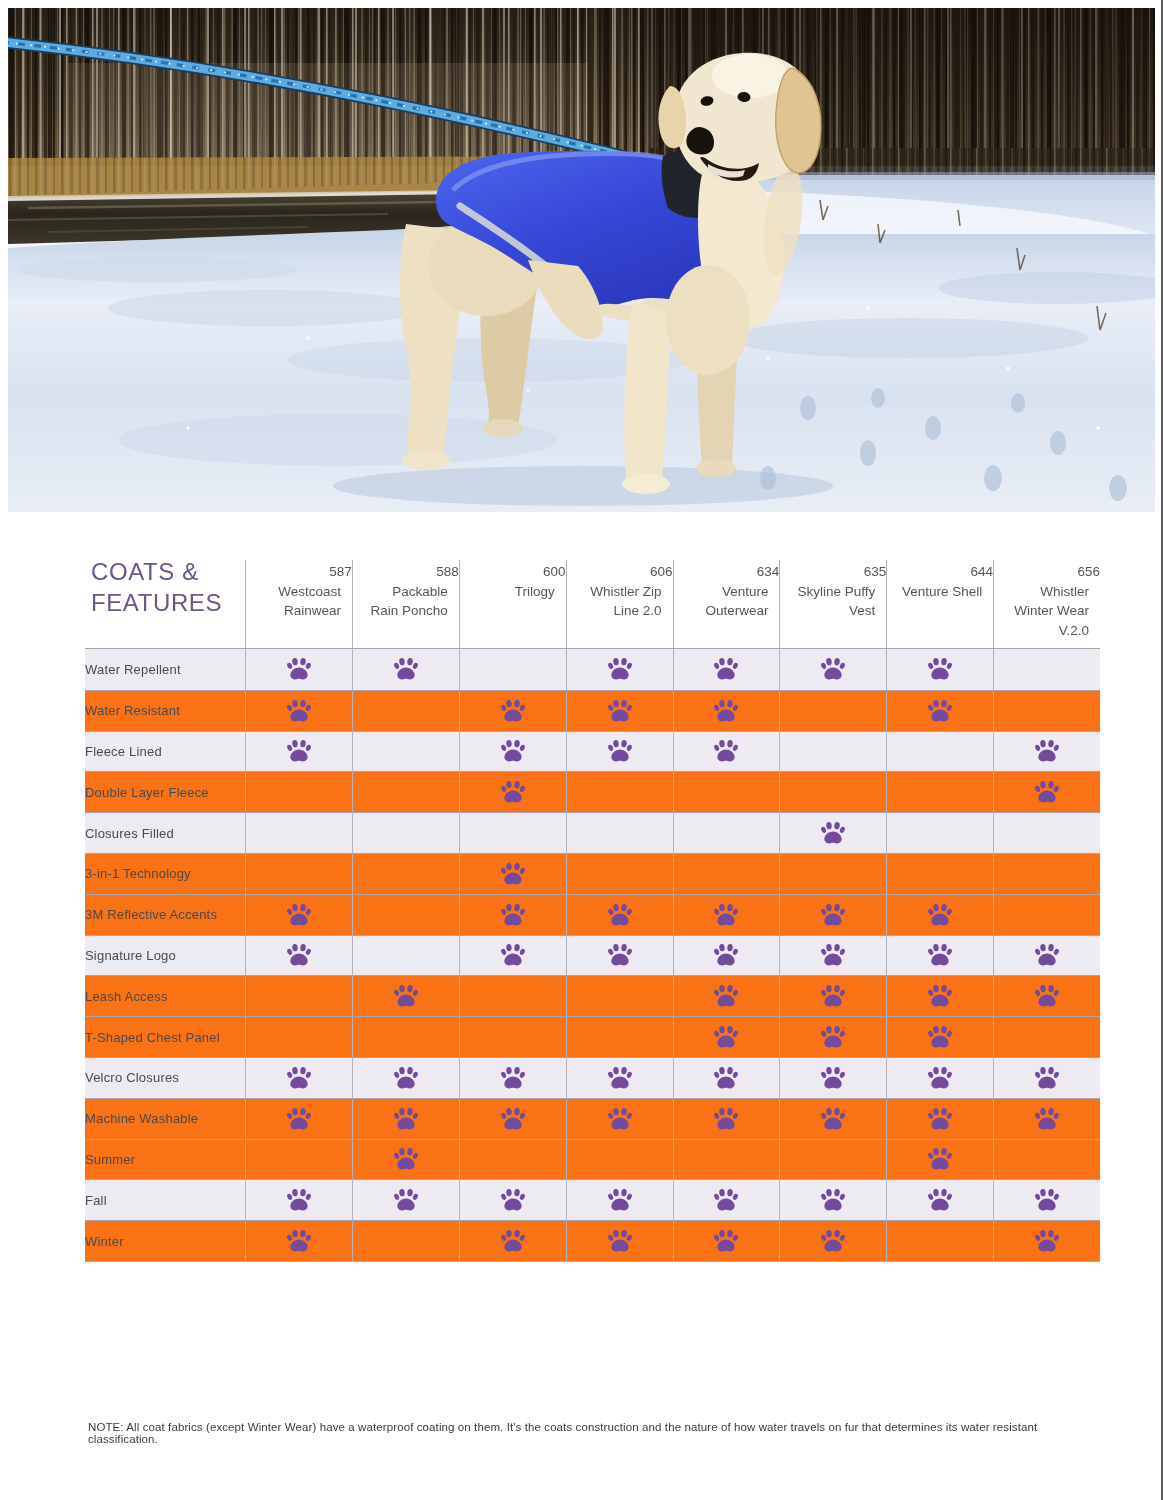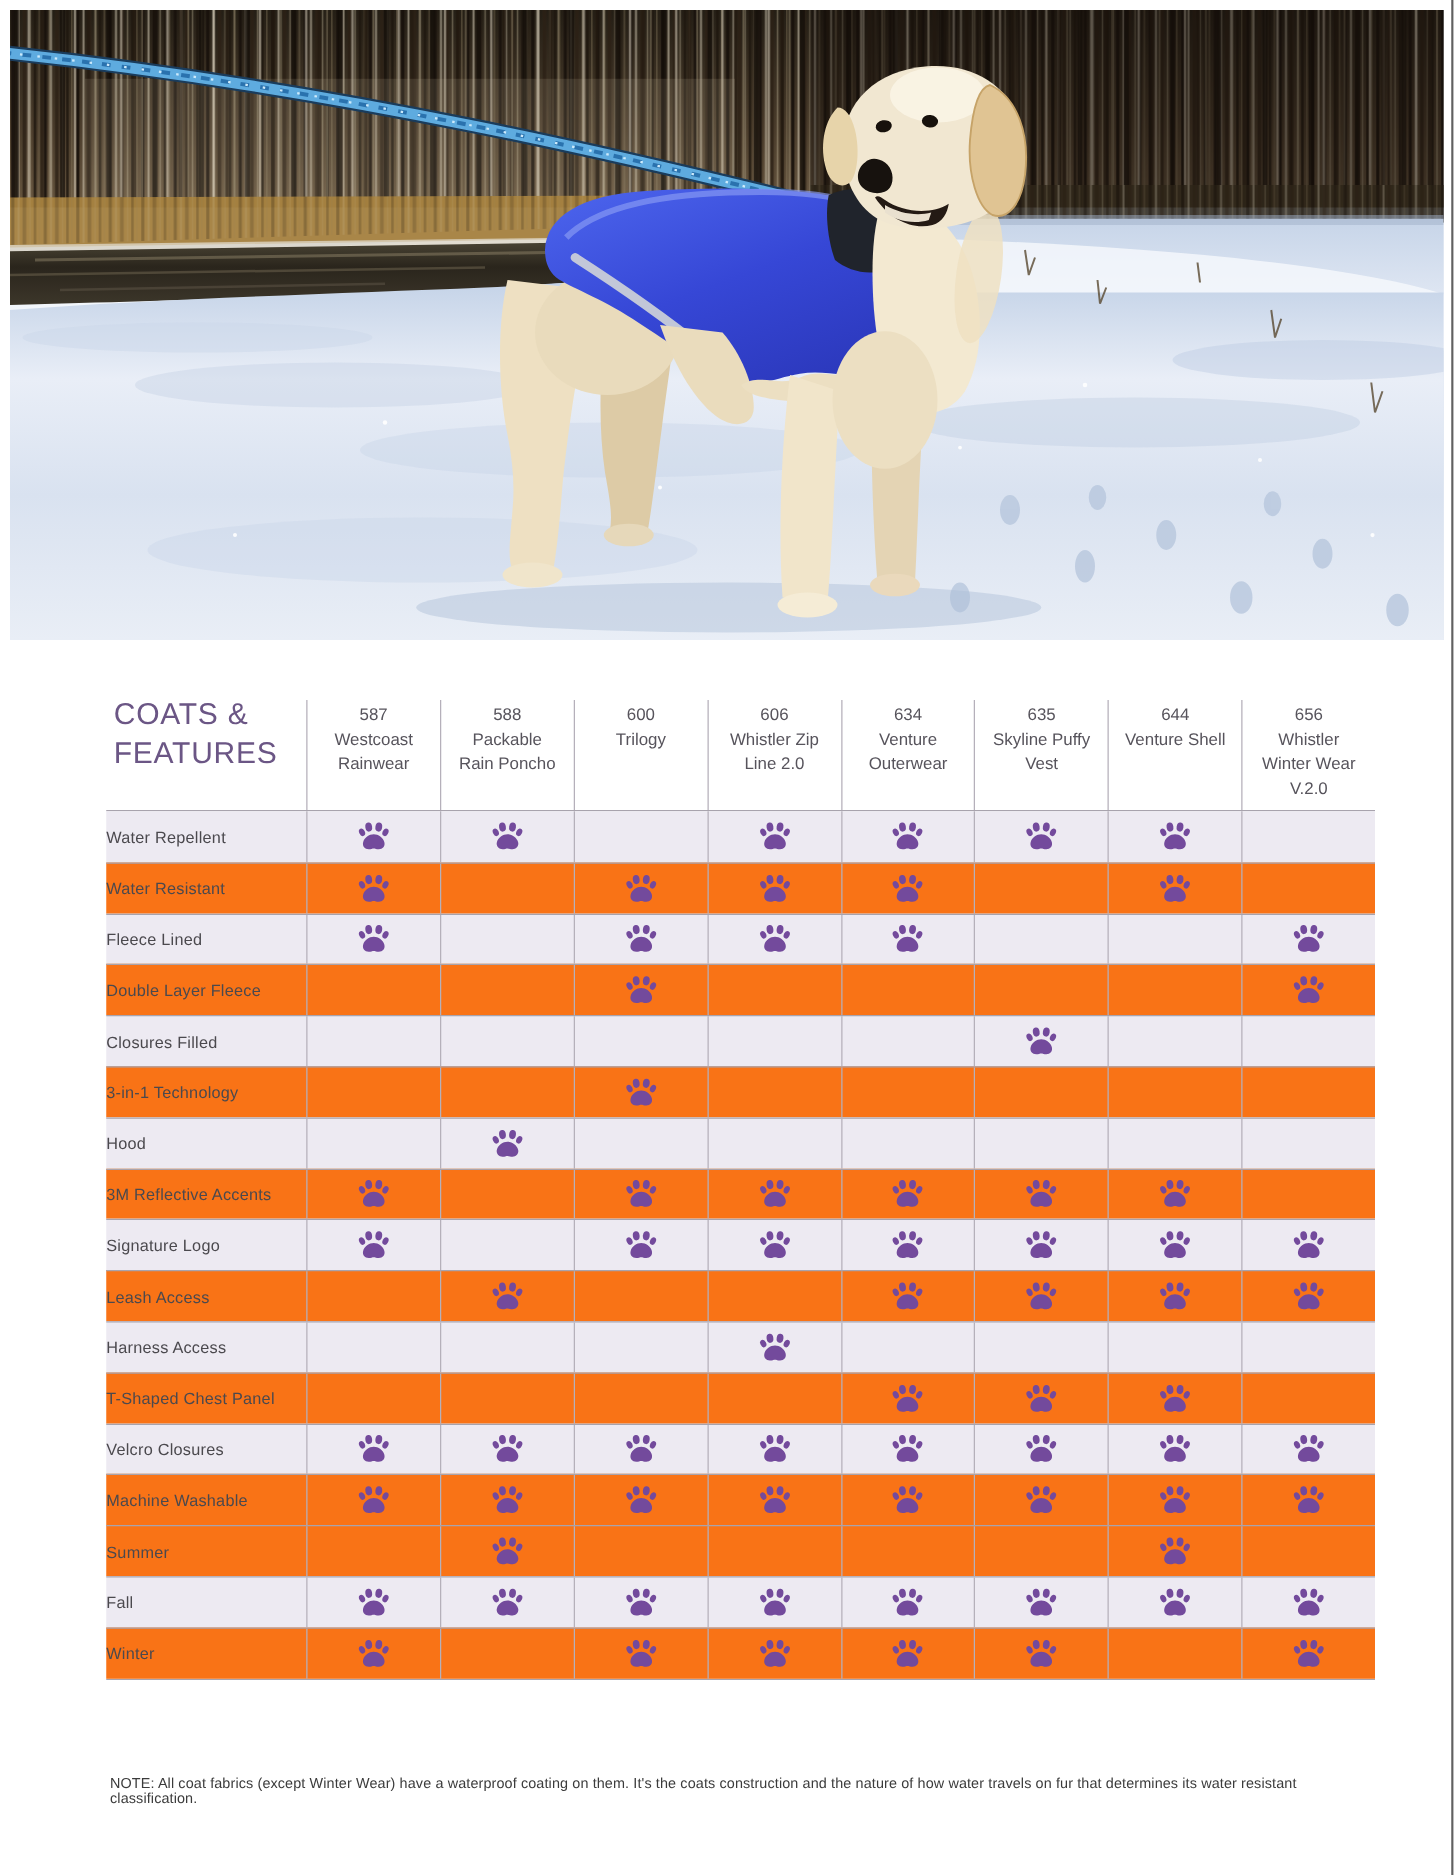--- a/index.html
+++ b/index.html
@@ -10,21 +10,21 @@
   
   .photo{position:absolute;left:8px;top:8px;width:1147px;height:504px;overflow:hidden;background:#dfe7f2;}
   .photo svg{display:block;width:100%;height:100%;}
 
   
   .catalog{position:absolute;left:85px;top:552px;width:1015px;}
   .cat-header{display:flex;height:96px;align-items:stretch;}
   .title-cell{width:160px;box-sizing:border-box;padding:4px 0 0 6px;}
   .cat-title{font-size:24px;line-height:31px;letter-spacing:.6px;color:var(--title,#6b5685);width:150px;font-weight:400;}
   .col-head{width:106.875px;box-sizing:border-box;border-left:1px solid #b5b0ba;margin-top:8px;
-            text-align:center;font-size:13.5px;line-height:19.5px;color:#57545c;padding-top:2px;}
+            text-align:right;font-size:13.5px;line-height:19.5px;color:#57545c;padding-top:2px;}
   .col-head .name{max-width:84px;margin:0 auto;}
   .cat-body{border-top:1px solid #a8a3ad;border-bottom:1px solid #a8a3ad;}
   .frow{display:flex;height:40.8px;box-sizing:border-box;align-items:stretch;background:#f97316;}
   .frow + .frow{border-top:1px solid #a8a3ad;}
   .frow.shaded{background:var(--shade,#edeaf2);}
   .label-cell{width:160px;box-sizing:border-box;display:flex;align-items:center;
               font-size:13px;color:#4b494e;letter-spacing:.2px;}
   .cell{width:106.875px;box-sizing:border-box;border-left:1px solid #b5b0ba;
         display:flex;align-items:center;justify-content:center;}
   .paw{width:30px;height:28px;color:var(--paw,#734a9c);}
@@ -381,35 +381,20 @@
             <svg class="paw" viewBox="0 0 32 32">
               <use href="#pawShape"></use>
             </svg>
           </div>
           <div class="cell"></div>
           <div class="cell"></div>
           <div class="cell"></div>
           <div class="cell"></div>
           <div class="cell"></div>
         </div>
-        <div class="frow shaded">
-          <div class="label-cell">Hood</div>
-          <div class="cell"></div>
-          <div class="cell">
-            <svg class="paw" viewBox="0 0 32 32">
-              <use href="#pawShape"></use>
-            </svg>
-          </div>
-          <div class="cell"></div>
-          <div class="cell"></div>
-          <div class="cell"></div>
-          <div class="cell"></div>
-          <div class="cell"></div>
-          <div class="cell"></div>
-        </div>
         <div class="frow">
           <div class="label-cell">3M Reflective Accents</div>
           <div class="cell">
             <svg class="paw" viewBox="0 0 32 32">
               <use href="#pawShape"></use>
             </svg>
           </div>
           <div class="cell"></div>
           <div class="cell">
             <svg class="paw" viewBox="0 0 32 32">
@@ -501,35 +486,20 @@
             <svg class="paw" viewBox="0 0 32 32">
               <use href="#pawShape"></use>
             </svg>
           </div>
           <div class="cell">
             <svg class="paw" viewBox="0 0 32 32">
               <use href="#pawShape"></use>
             </svg>
           </div>
         </div>
-        <div class="frow shaded">
-          <div class="label-cell">Harness Access</div>
-          <div class="cell"></div>
-          <div class="cell"></div>
-          <div class="cell"></div>
-          <div class="cell">
-            <svg class="paw" viewBox="0 0 32 32">
-              <use href="#pawShape"></use>
-            </svg>
-          </div>
-          <div class="cell"></div>
-          <div class="cell"></div>
-          <div class="cell"></div>
-          <div class="cell"></div>
-        </div>
         <div class="frow">
           <div class="label-cell">T-Shaped Chest Panel</div>
           <div class="cell"></div>
           <div class="cell"></div>
           <div class="cell"></div>
           <div class="cell"></div>
           <div class="cell">
             <svg class="paw" viewBox="0 0 32 32">
               <use href="#pawShape"></use>
             </svg>

